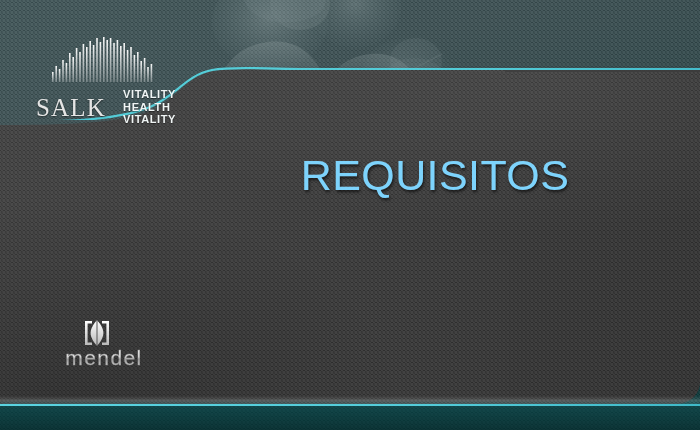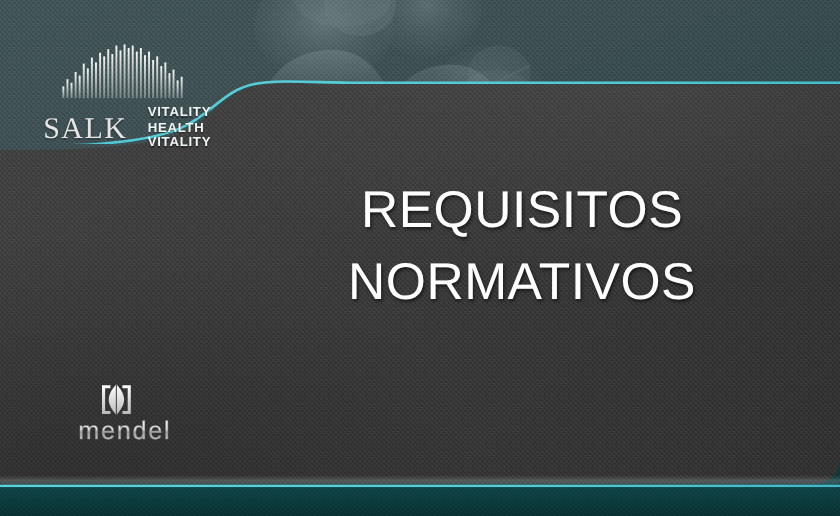--- a/index.html
+++ b/index.html
@@ -143,21 +143,21 @@
     position:absolute;
     left:200px;top:145px;width:470px;
     text-align:center;
   }
   .title-wrap .line{
     font-family:"Liberation Sans", sans-serif;
     font-size:43px;
     font-weight:400;
     letter-spacing:.4px;
     line-height:60px;
-    color:#ffffff;
+    color:#7dd3fc;
     text-shadow:1px 2px 3px rgba(0,0,0,.65), 0 0 1px rgba(255,255,255,.25);
     white-space:nowrap;
   }
 
   
   .mendel{
     position:absolute;
     left:24px;top:318px;width:160px;height:70px;
   }
   .mendel-mark{
@@ -313,21 +313,20 @@
       <div class="salk-tag">
         <span>VITALITY</span>
         <span>HEALTH</span>
         <span>VITALITY</span>
       </div>
     </div>
   </div>
 
   <div class="title-wrap">
     <div class="line">REQUISITOS</div>
-    <div class="line">NORMATIVOS</div>
   </div>
 
   <div class="mendel">
 
     <svg class="mendel-mark" viewBox="0 0 34 30">
       <defs>
         <linearGradient id="mk" x1="0" y1="0" x2="0" y2="1">
           <stop offset="0%" stop-color="#ffffff"></stop>
           <stop offset="100%" stop-color="#b9b9b9"></stop>
         </linearGradient>

